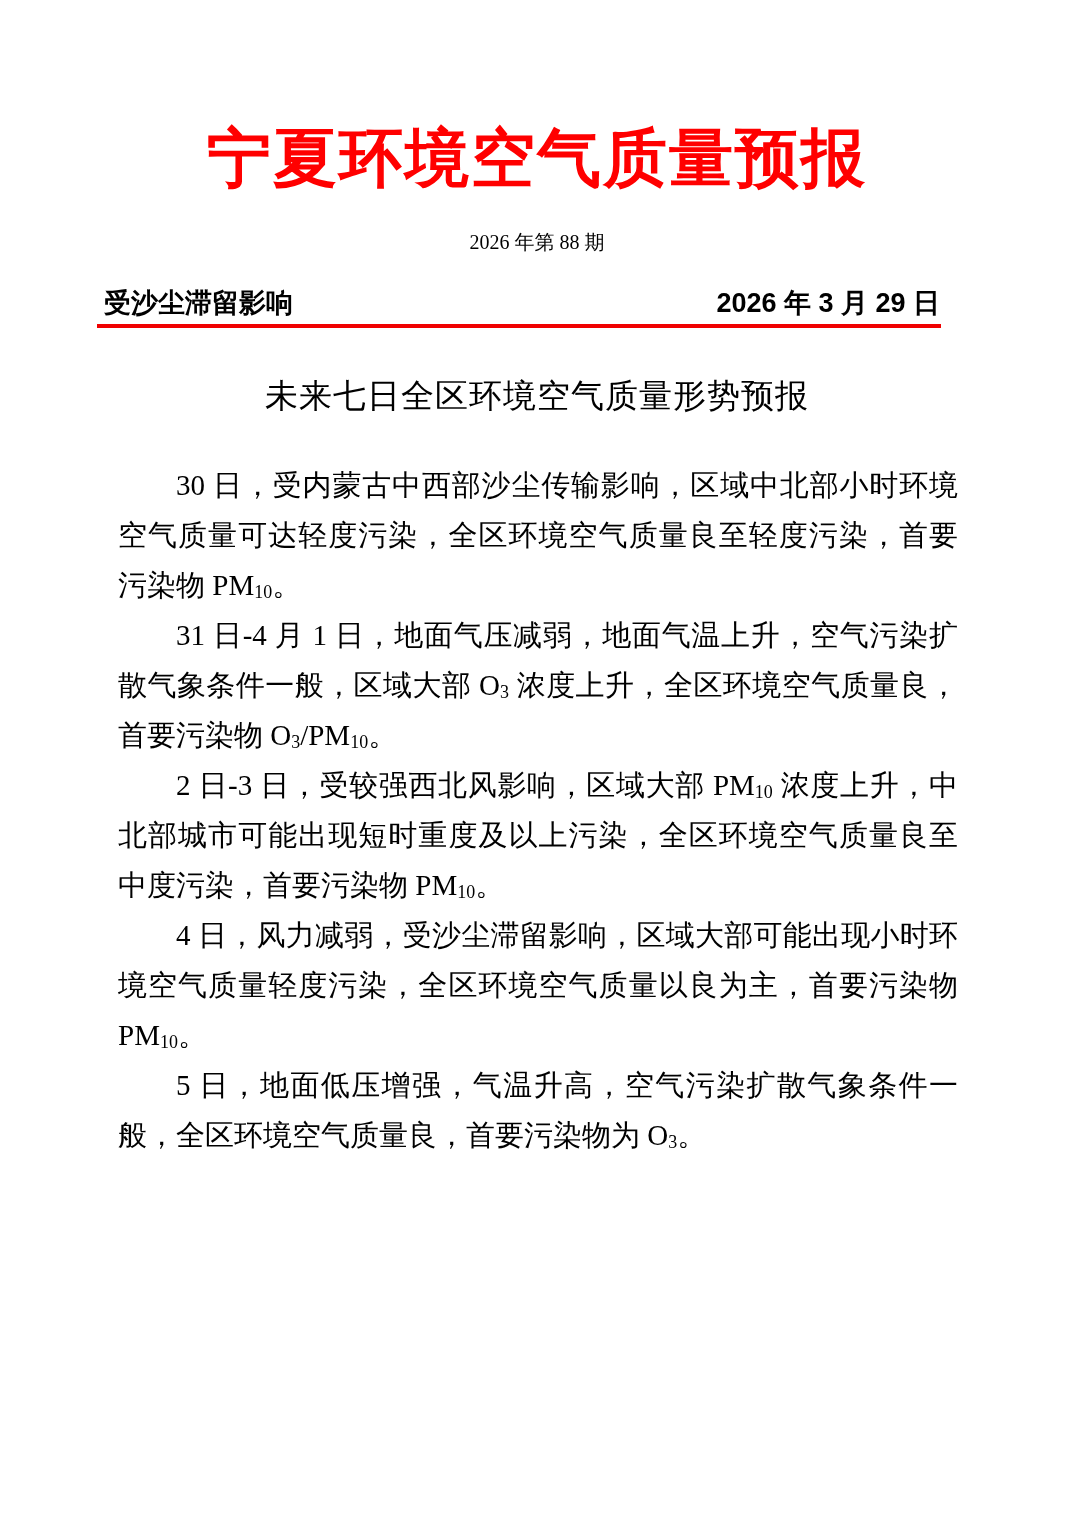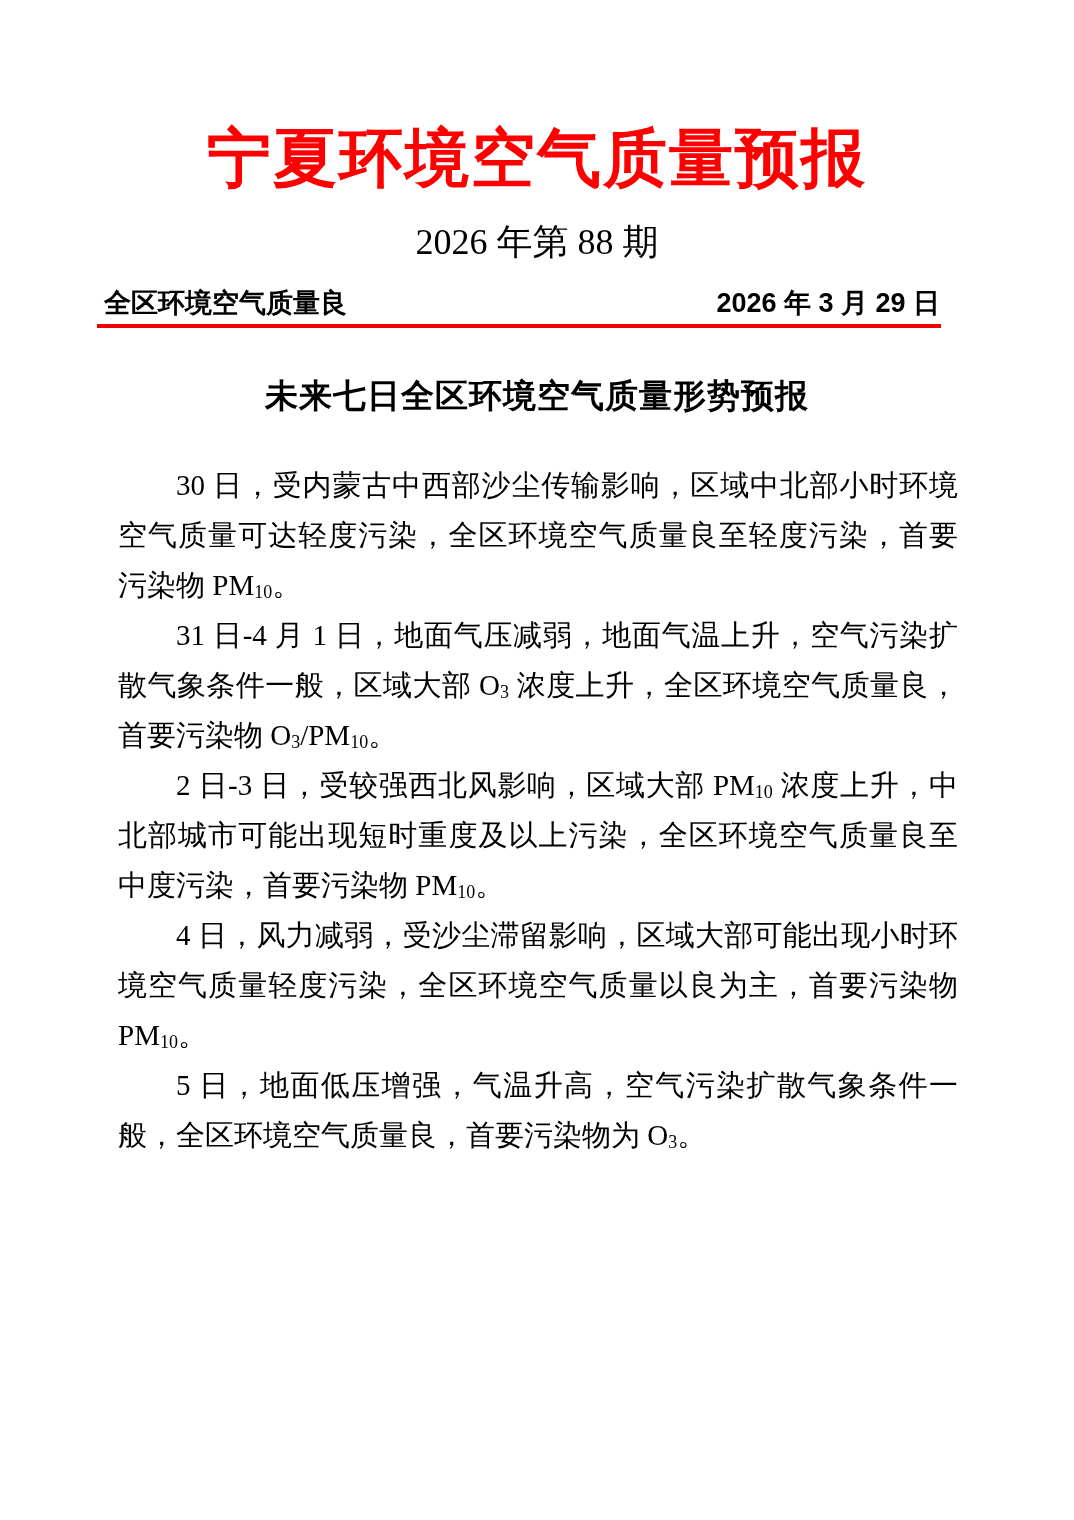--- a/index.html
+++ b/index.html
@@ -22,21 +22,21 @@
     font-size: 64px;
     line-height: 86px;
     font-weight: bold;
     font-family: "Liberation Serif", "DejaVu Serif", serif;
     color: #ff0000;
     letter-spacing: 2px;
   }
   .issue {
     margin-top: 22px;
     text-align: center;
-    font-size: 36px;
+    font-size: 20px;
     line-height: 36px;
     font-weight: normal;
   }
   .orgline {
     width: 836px;
     margin: 26px 0 0 104px;
     display: flex;
     justify-content: space-between;
     align-items: baseline;
     font-size: 27px;
@@ -48,21 +48,21 @@
     width: 844px;
     margin: 4px 0 0 97px;
     border-top: 4px solid #f00000;
     height: 0;
   }
   .section-title {
     margin: 46px 0 0 0;
     text-align: center;
     font-size: 33px;
     line-height: 44px;
-    font-weight: bold;
+    font-weight: normal;
     font-family: "Liberation Sans", "DejaVu Sans", sans-serif;
     letter-spacing: 1px;
   }
   .body {
     width: 840px;
     margin: 42px 6px 0 118px;
     font-size: 29px;
     line-height: 50px;
     text-align: justify;
     text-justify: inter-character;
@@ -90,21 +90,21 @@
 </head>
 <body>
 
 <div class="page">
 
   <h1 class="title">宁夏环境空气质量预报</h1>
 
   <div class="issue">2026 年第 88 期</div>
 
   <div class="orgline">
-    <span>全区环境空气质量良</span>
+    <span>受沙尘滞留影响</span>
     <span>2026 年 3 月 29 日</span>
   </div>
 
   <div class="redline"></div>
 
   <h2 class="section-title">未来七日全区环境空气质量形势预报</h2>
 
   <div class="body">
       <p><span>30 日，受内蒙古中西部沙尘传输影响，区域中北部小时环境空气质量可达轻度污染，全区环境空气质量良至轻度污染，首要污染物 PM</span><sub>10</sub><span>。</span></p>
       <p><span>31 日-4 月 1 日，地面气压减弱，地面气温上升，空气污染扩散气象条件一般，区域大部 O</span><sub>3</sub><span> 浓度上升，全区环境空气质量良，首要污染物 O</span><sub>3</sub><span>/PM</span><sub>10</sub><span>。</span></p>

